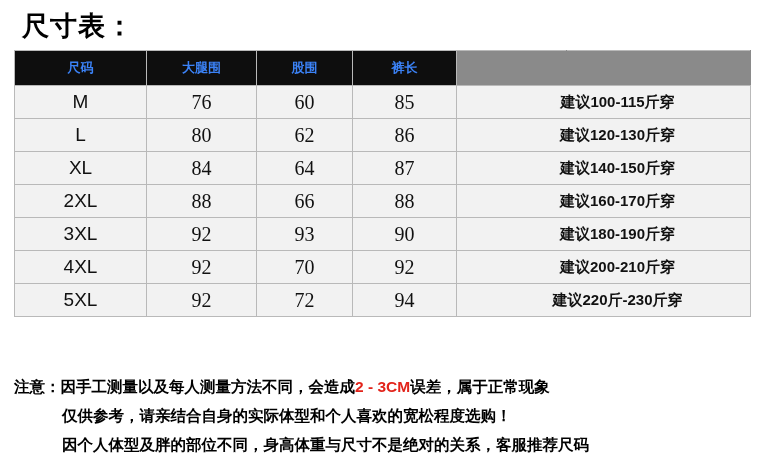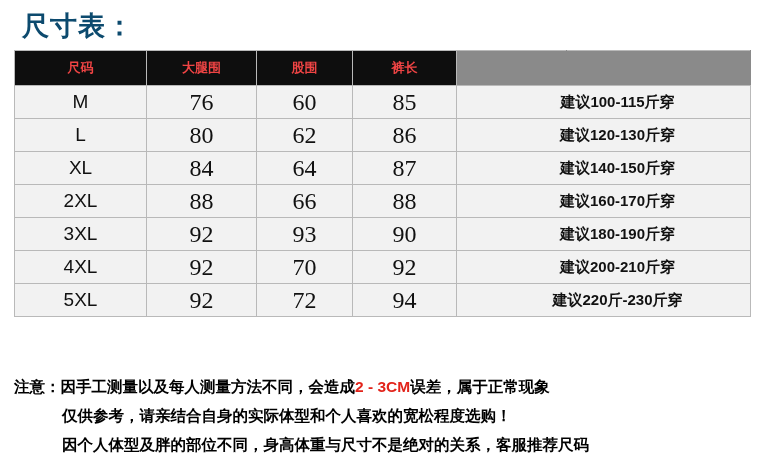--- a/index.html
+++ b/index.html
@@ -20,21 +20,21 @@
     height: 464px;
     box-sizing: border-box;
   }
   .title {
     position: absolute;
     left: 22px;
     top: 8px;
     font-size: 27px;
     font-weight: bold;
     letter-spacing: 1px;
-    color: #0c4a6e;
+    color: #000000;
   }
   .table-wrap {
     position: absolute;
     left: 14px;
     top: 50px;
     width: 736px;
   }
   table.size-table {
     border-collapse: collapse;
     width: 736px;
@@ -42,33 +42,33 @@
   }
   table.size-table td, table.size-table th {
     border: 1px solid #b9b9b9;
     padding: 0;
     text-align: center;
     vertical-align: middle;
     background: #f2f2f2;
   }
   thead th {
     background: #0e0e0e !important;
-    color: #ef4444;
+    color: #3b82f6;
     height: 34px;
     font-size: 13px;
     font-weight: bold;
   }
   thead th.hdr-gray {
     background: #8a8a8a !important;
     border-left: 1px solid #8a8a8a;
     border-right: 1px solid #8a8a8a;
   }
   tbody td {
     height: 32px;
-    font-size: 24px;
+    font-size: 20px;
     font-family: "Liberation Serif", serif;
     color: #111;
   }
   tbody td.size-col {
     font-size: 19px;
     font-family: "Liberation Sans", sans-serif;
   }
   tbody td.note-col {
     font-size: 15px;
     font-weight: bold;

